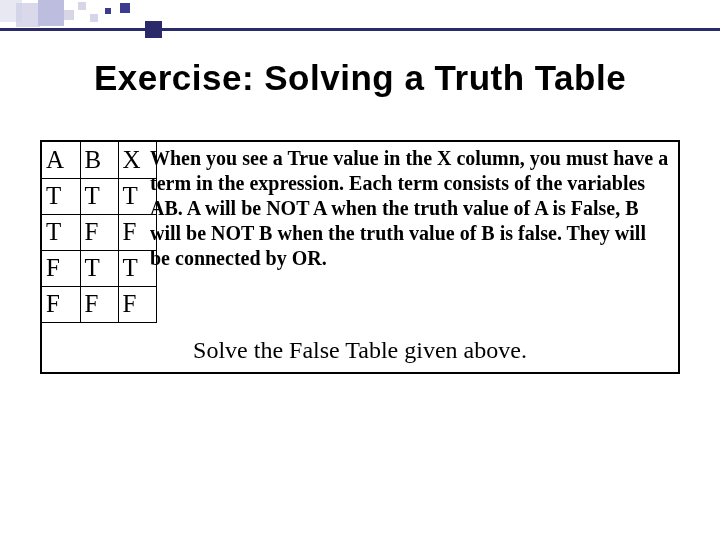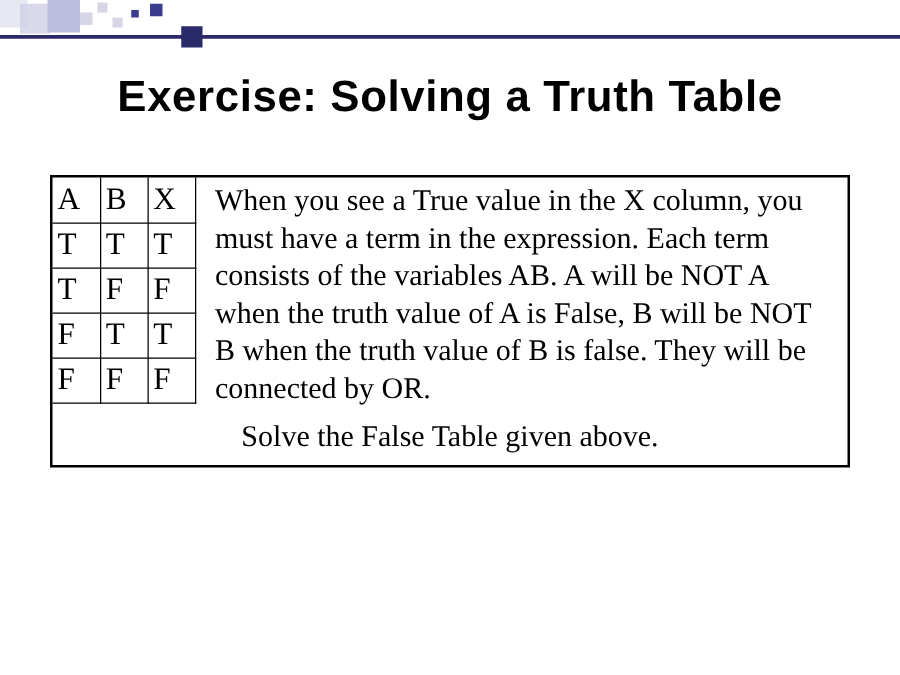--- a/index.html
+++ b/index.html
@@ -89,25 +89,26 @@
     font-family: "Times New Roman", Times, serif;
     box-sizing: border-box;
     vertical-align: middle;
   }
   .truth-table tr:first-child td {
     font-weight: normal;
   }
   .explain {
     position: absolute;
     top: 4px;
-    left: 130px;
+    left: 108px;
     right: 8px;
-    font-size: 24px;
+    font-size: 20px;
     line-height: 1.25;
     font-family: "Times New Roman", Times, serif;
+    font-weight: bold;
   }
   .prompt {
     position: absolute;
     bottom: 8px;
     left: 0;
     width: 100%;
     text-align: center;
     font-size: 24px;
     font-family: "Times New Roman", Times, serif;
   }

